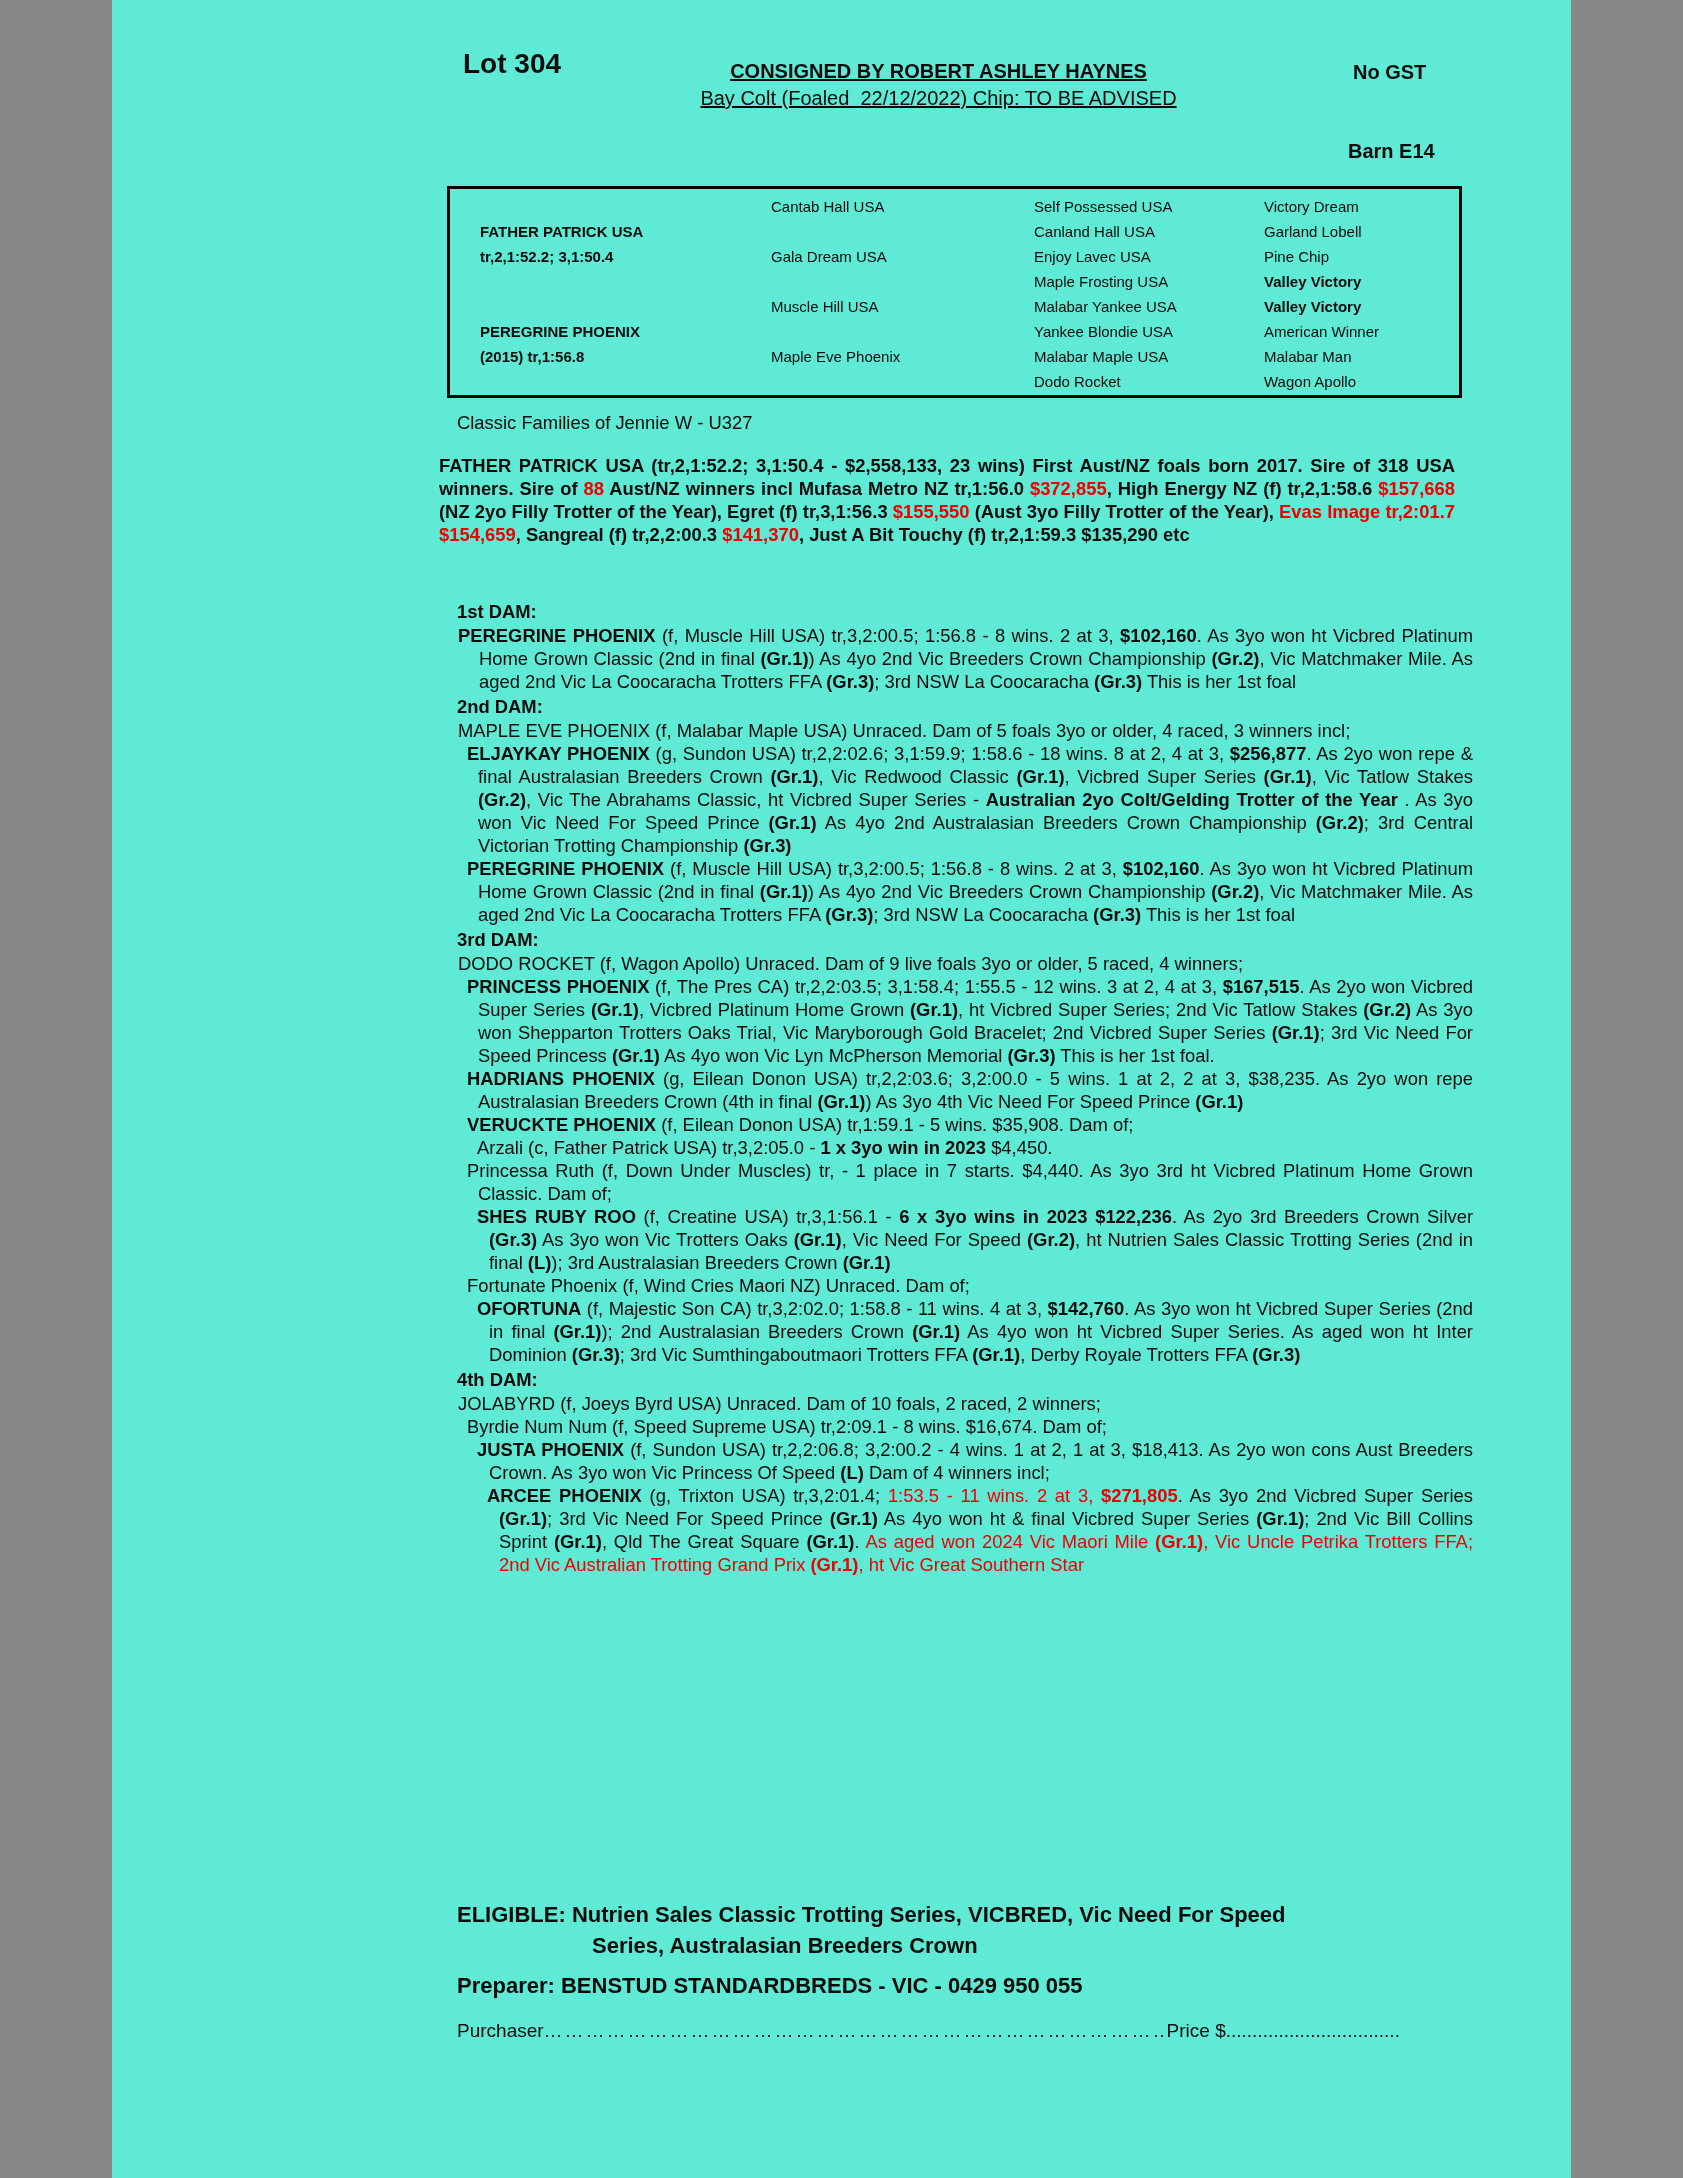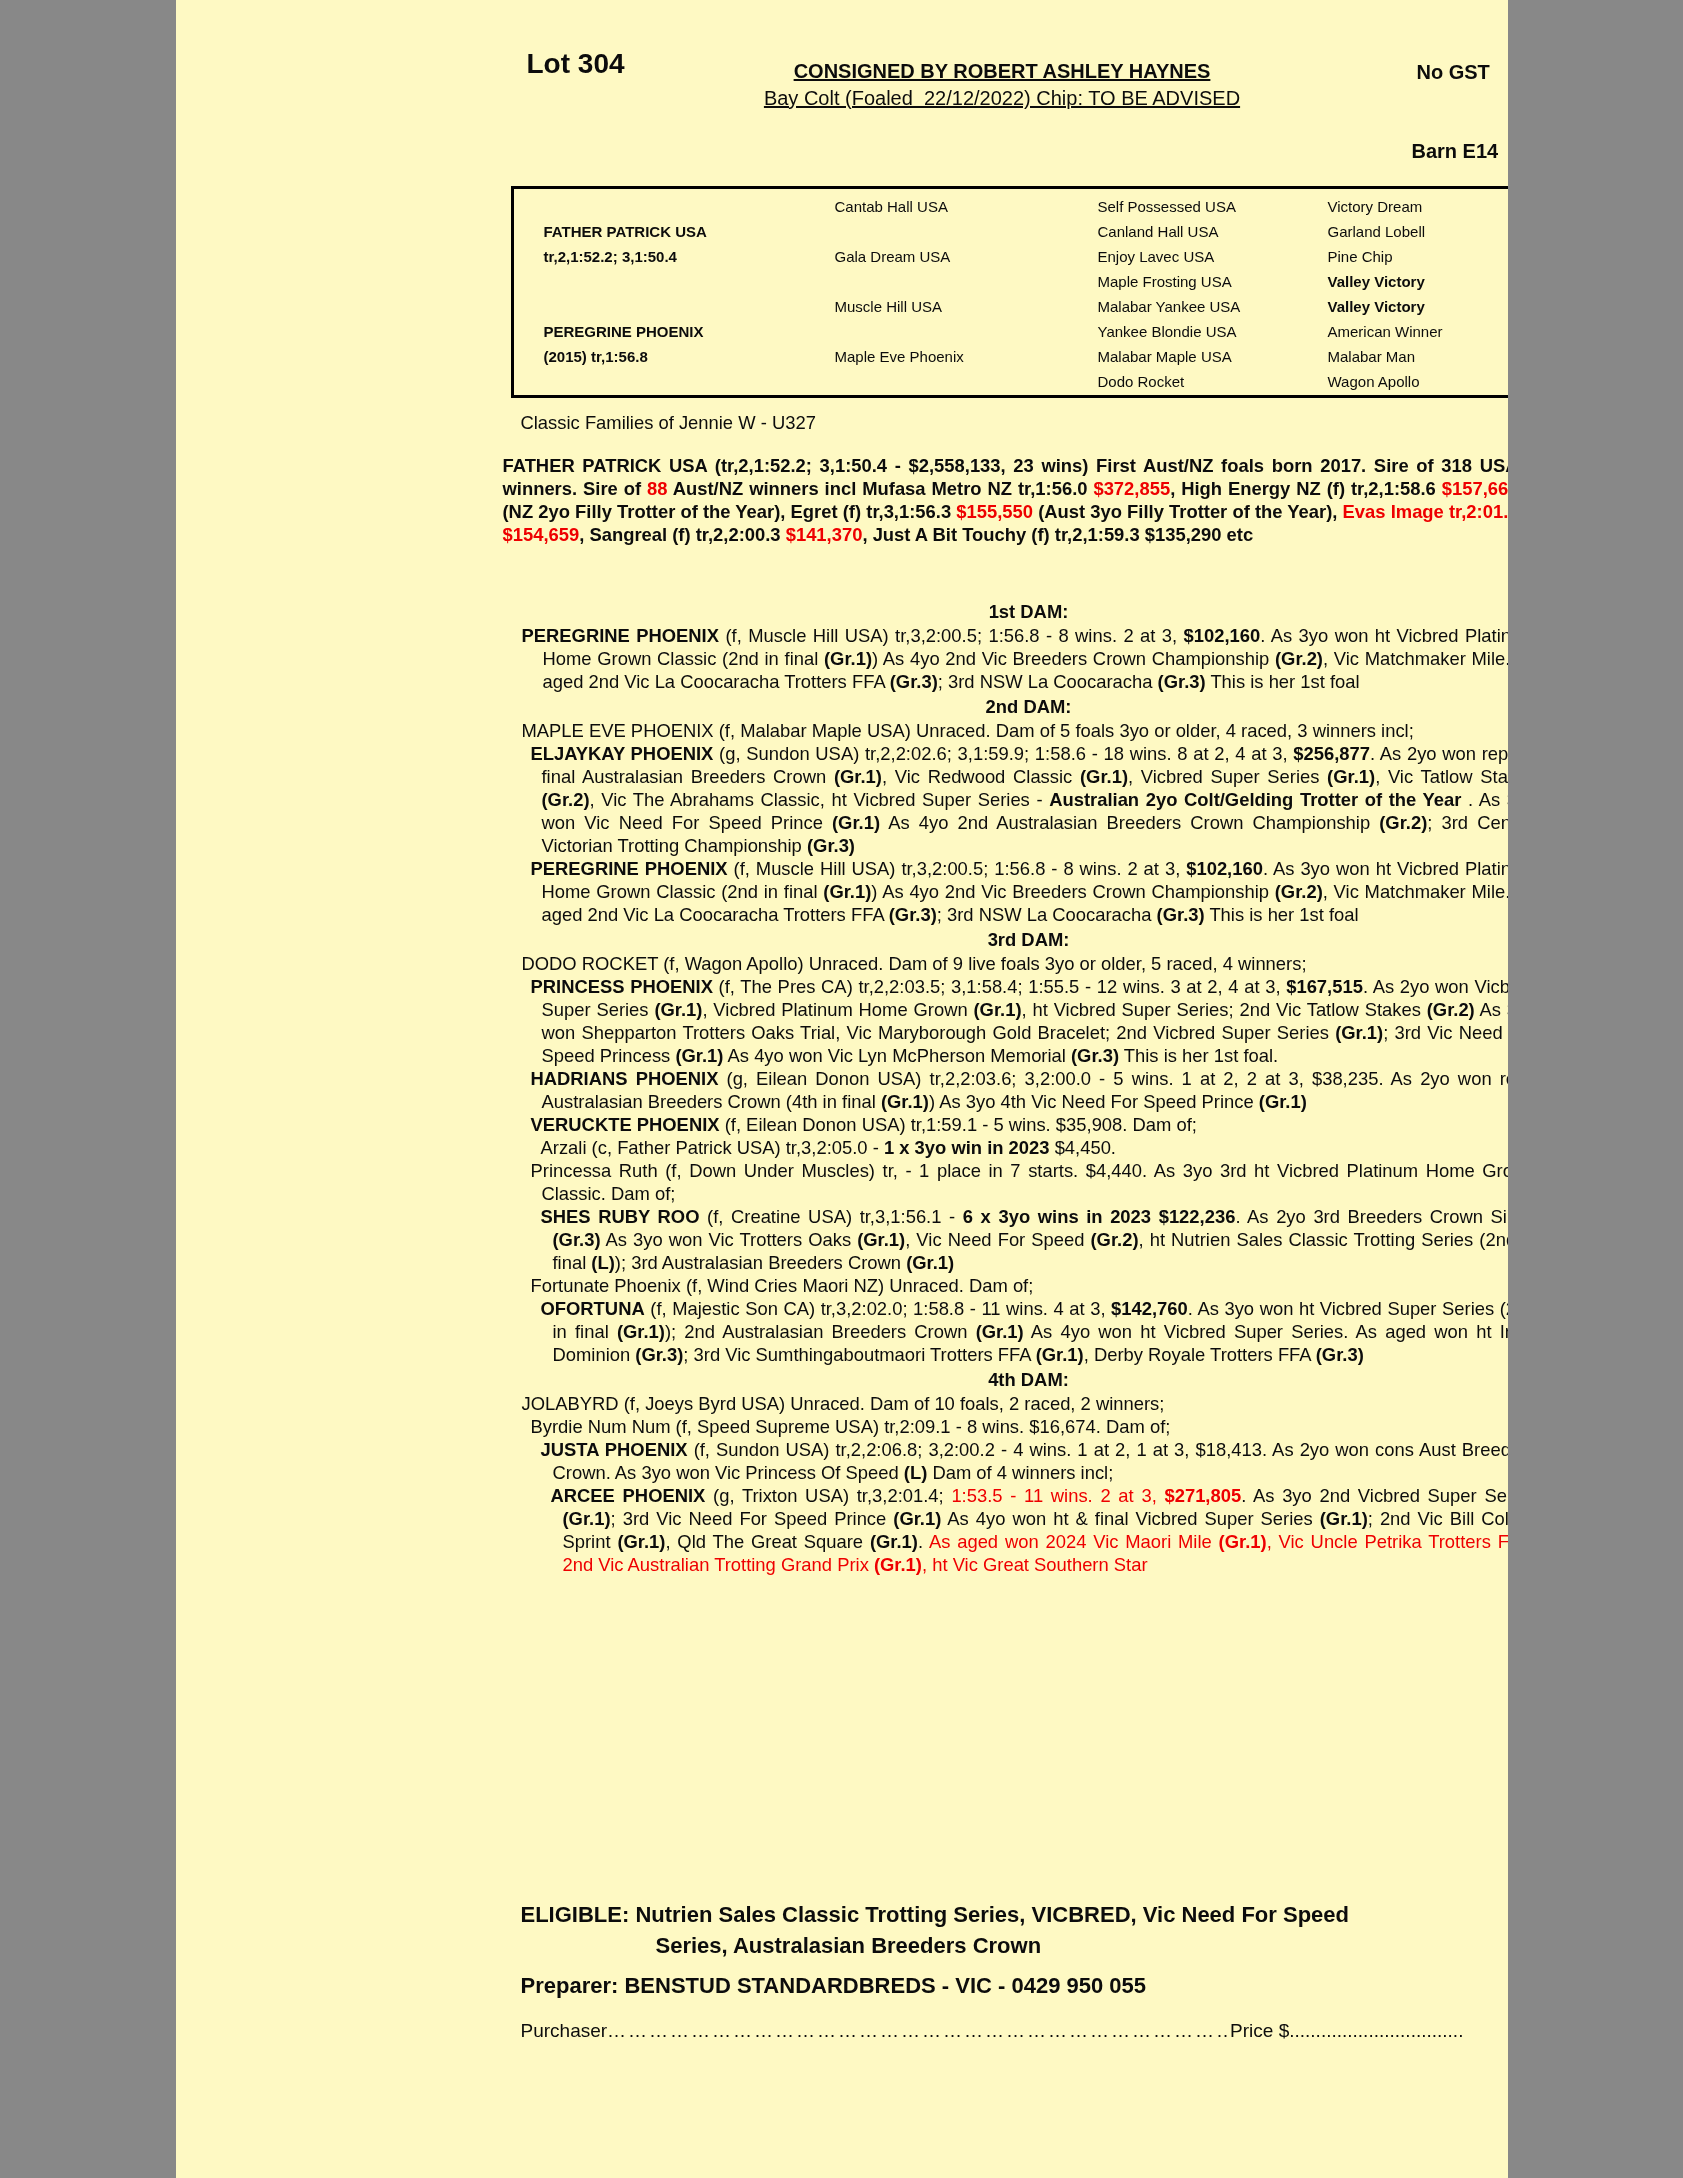--- a/index.html
+++ b/index.html
@@ -1,18 +1,18 @@
 <!DOCTYPE html>
 <html><head>
 <meta charset="utf-8">
 <style>
   * { margin:0; padding:0; box-sizing:border-box; }
   html,body { background:#888; }
   .page {
-    position:relative; width:1332px; height:2178px; background:#fef9c3;
+    position:relative; width:1459px; height:2178px; background:#5eead4;
     font-family:"Liberation Sans", sans-serif; color:#0c0c0c;
     margin:0 auto; overflow:hidden;
   }
   .bold { font-weight:bold; }
   .red  { color:#ee0000; }
 
   
   .lot { position:absolute; left:351px; top:48px; font-size:28px; font-weight:bold; }
   .consign-block { position:absolute; left:485px; top:57px; width:683px; text-align:center;text-decoration:underline; }
   .consign-block .c1, .consign-block .c2 { font-size:20px; font-weight:bold; line-height:28px; }
@@ -33,21 +33,21 @@
   .family-line { position:absolute; left:345px; top:412px; font-size:18.4px; }
   .sire-para {
     position:absolute; left:327px; top:454px; width:1016px;
     font-size:18.4px; line-height:23px; font-weight:bold; text-align:justify;
   }
   .dams {
     position:absolute; left:345px; top:598px; width:1016px;
     font-size:18.4px; line-height:23px;
   }
   .dams p { margin:0; }
-  .dam-head { font-weight:bold; margin-top:2px !important; margin-bottom:1px !important;text-align:center; }
+  .dam-head { font-weight:bold; margin-top:2px !important; margin-bottom:1px !important; }
   .entry { text-align:justify; }
   .lvl-a { padding-left:22px; text-indent:-21px; }
   .lvl-b { padding-left:21px; text-indent:-11px; }
   .lvl-c { padding-left:32px; text-indent:-12px; }
   .lvl-d { padding-left:42px; text-indent:-12px; }
 
   
   .eligible { position:absolute; left:345px; top:1899px; width:1000px; font-size:22px; line-height:31px; font-weight:bold; }
   .eligible .l2 { margin-left:135px; }
   .preparer { position:absolute; left:345px; top:1973px; font-size:22px; font-weight:bold; }

